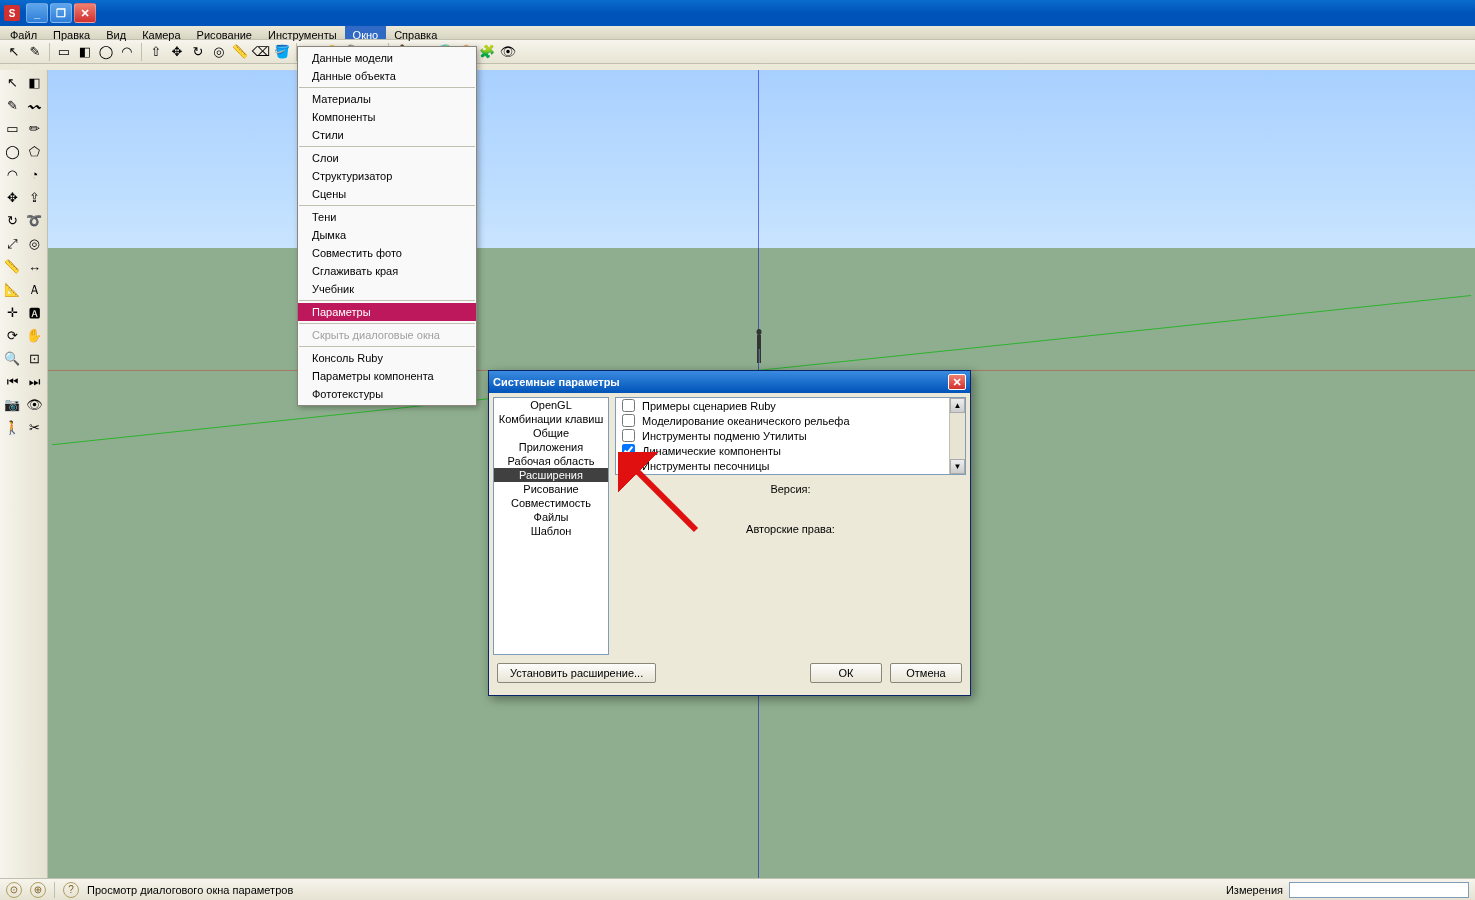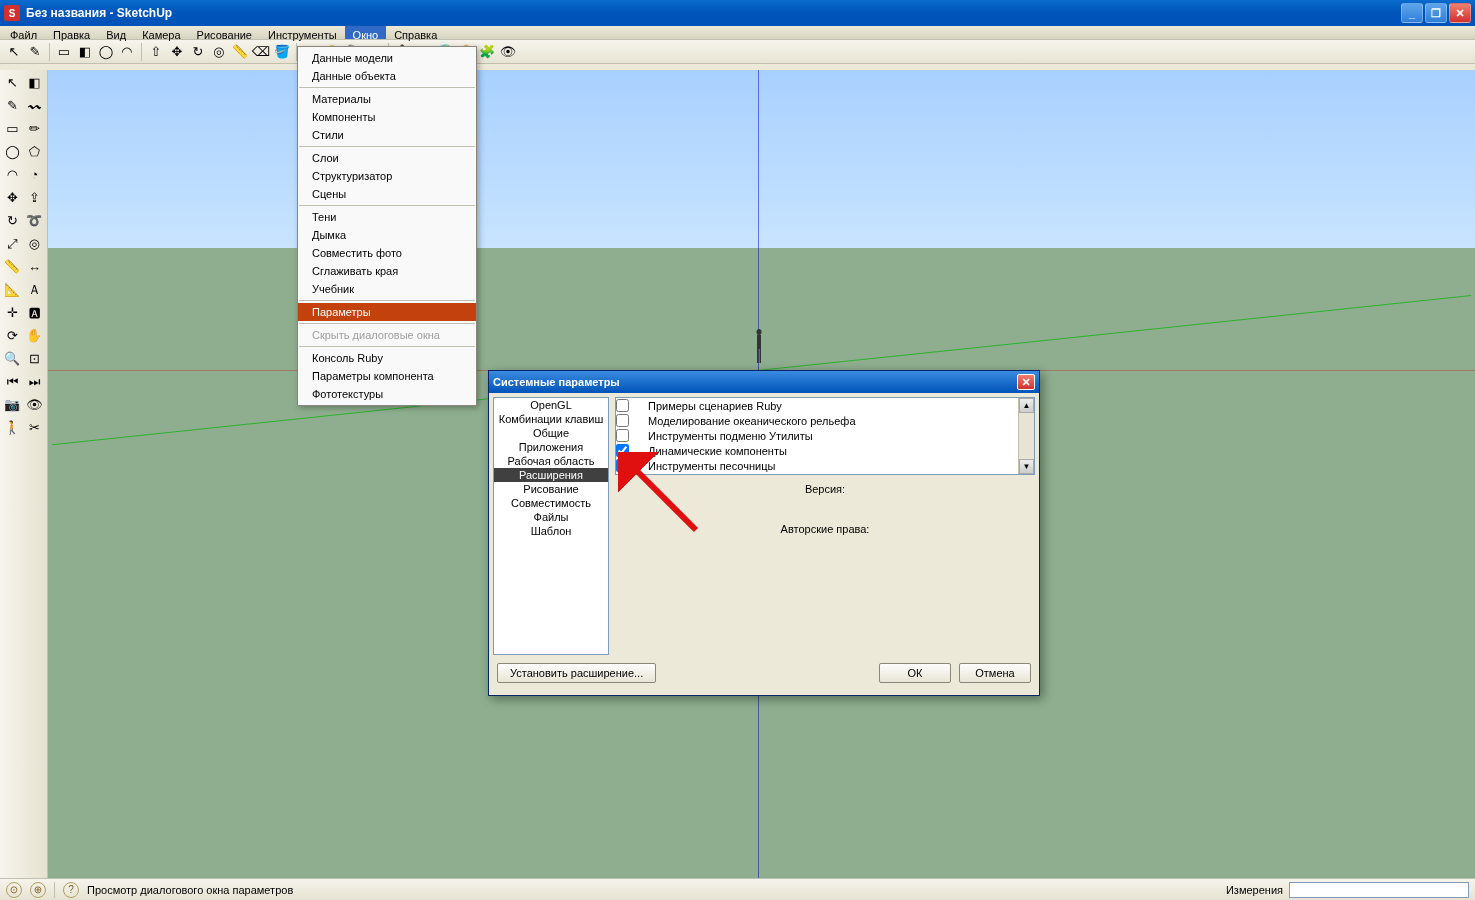--- a/index.html
+++ b/index.html
@@ -25,35 +25,35 @@
 .axis-green { position:absolute; top: 300px; left: 0; right:0; height:1px; background: rgba(20,180,20,0.8); transform-origin:710px 0; transform:rotate(-6deg);}
 .axis-blue { position:absolute; top:0; bottom:0; left:710px; width:1px; background: rgba(0,0,200,0.5);}
 .figure { position:absolute; left:706px; top:258px; width:10px; height:38px;}
 .figure svg { width:100%; height:100%; }
 
 .side-toolbox { position:absolute; top:70px; left:0; width:48px; bottom:22px; background: linear-gradient(to right,#f6f4ec,#e6e2d2); border-right:1px solid #c0c0b0; display:grid; grid-template-columns:1fr 1fr; grid-auto-rows:22px; gap:1px; padding:2px; align-content:start;}
 .side-toolbox .tool-icon{ width:21px; height:21px; }
 
 .dropdown { position:absolute; top:46px; left:297px; width:180px; background:#f9f9f9; border:1px solid #8a867a; box-shadow:2px 2px 6px rgba(0,0,0,0.3); padding:2px 0; z-index:10;}
 .dropdown .dd-item { padding:3px 14px; cursor:pointer; }
-.dropdown .dd-item.highlight { background:#c2410c; color:white; }
+.dropdown .dd-item.highlight { background:#be185d; color:white; }
 .dropdown .dd-item.disabled { color:#a0a0a0; cursor:default; }
 .dropdown hr { border:none; border-top:1px solid #c0c0b0; margin:2px 1px; }
 
-.dialog { position:absolute; top:370px; left:488px; width:552px; height:326px; background:#ece9d8; border:1px solid #0a246a; box-shadow:3px 3px 10px rgba(0,0,0,0.4); z-index:20;}
+.dialog { position:absolute; top:370px; left:488px; width:483px; height:326px; background:#ece9d8; border:1px solid #0a246a; box-shadow:3px 3px 10px rgba(0,0,0,0.4); z-index:20;}
 .dialog-titlebar { height:22px; background: linear-gradient(to bottom,#3a8be0,#0053b8); display:flex; align-items:center; padding:0 4px; color:white; font-weight:bold; font-size:12px;}
 .dialog-titlebar .title{flex:1;}
 .dialog-close { width:18px; height:16px; background: linear-gradient(to bottom,#f08070,#d03030); border:1px solid white; border-radius:2px; display:flex; align-items:center; justify-content:center; cursor:pointer;}
 .dialog-body { display:flex; padding:4px; gap:6px; height:266px;}
 .dialog-sidebar { width:116px; background:white; border:1px solid #7f9db9; overflow:auto;text-align:center; }
 .dialog-sidebar .cat { padding:1px 4px; cursor:pointer; white-space:nowrap;}
 .dialog-sidebar .cat.sel { background:#404040; color:white; }
 .dialog-right { flex:1; display:flex; flex-direction:column; }
 .ext-list { height:78px; background:white; border:1px solid #7f9db9; overflow:auto; position:relative;}
-.ext-row { display:flex; align-items:center; padding:0 0; gap:19px; height:15px;}
+.ext-row { display:flex; align-items:center; padding:0 6px; gap:7px; height:15px;}
 .ext-row input {margin:0;}
 .scrollbar-stub{position:absolute; right:0; top:0; bottom:0; width:16px; background:#e8e4d4; border-left:1px solid #c0c0b0;}
 .scroll-arrow{height:15px; background:linear-gradient(#eee,#ccc); border:1px solid #aaa; display:flex; align-items:center; justify-content:center; font-size:8px;}
 .info-area { flex:1; padding:8px 4px; }
 .info-area .lbl{ text-align:center; margin-top:0;}
 .dialog-buttons { display:flex; padding:4px 8px 8px; gap:8px; align-items:center;}
 .btn { background:linear-gradient(#fdfdfc,#e8e4d4); border:1px solid #8a867a; padding:3px 12px; cursor:pointer; border-radius:2px;}
 .spacer{flex:1;}
 
 .arrow-annot { position:absolute; left:618px; top:452px; z-index:30; pointer-events:none;}
@@ -61,21 +61,20 @@
 .statusbar{ position:absolute; bottom:0; left:0; right:0; height:22px; background:linear-gradient(#f6f4ec,#e6e2d2); border-top:1px solid #c0c0b0; display:flex; align-items:center; padding:0 6px; gap:8px;}
 .status-icon{width:16px;height:16px; border:1px solid #b0a060; border-radius:50%; display:flex; align-items:center; justify-content:center; font-size:10px; color:#806020;}
 .status-right{margin-left:auto; display:flex; align-items:center; gap:6px;}
 .measure-box{width:180px; height:16px; background:white; border:1px solid #7f9db9;}
 </style>
 </head>
 <body>
 
 <div class="titlebar">
   <div class="app-icon">S</div>
-  <div class="title">Без названия - SketchUp</div>
   <div class="win-controls">
     <div class="win-btn">_</div>
     <div class="win-btn">❐</div>
     <div class="win-btn close">✕</div>
   </div>
 </div>
 
 <div class="menubar">
   <div class="menu-item">Файл</div>
   <div class="menu-item">Правка</div>

